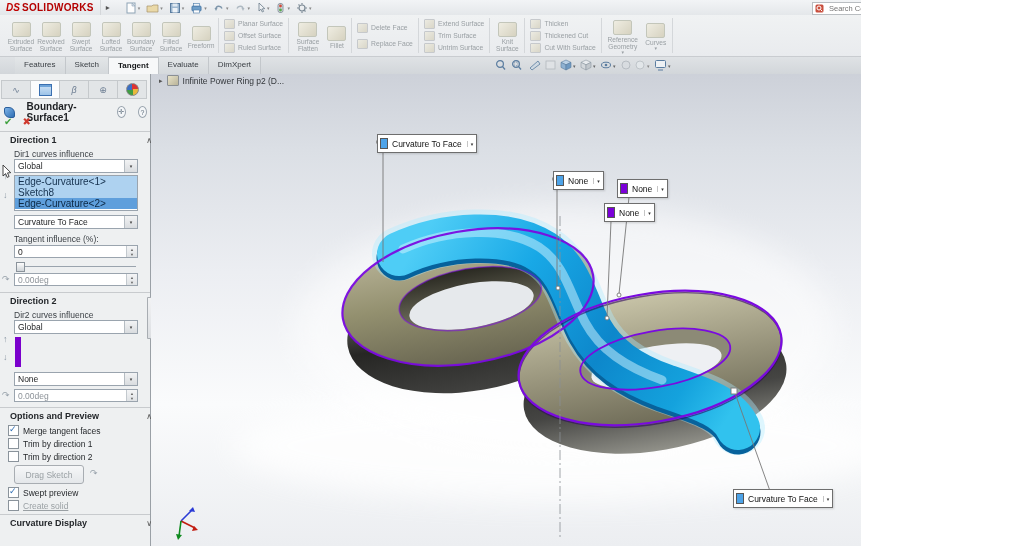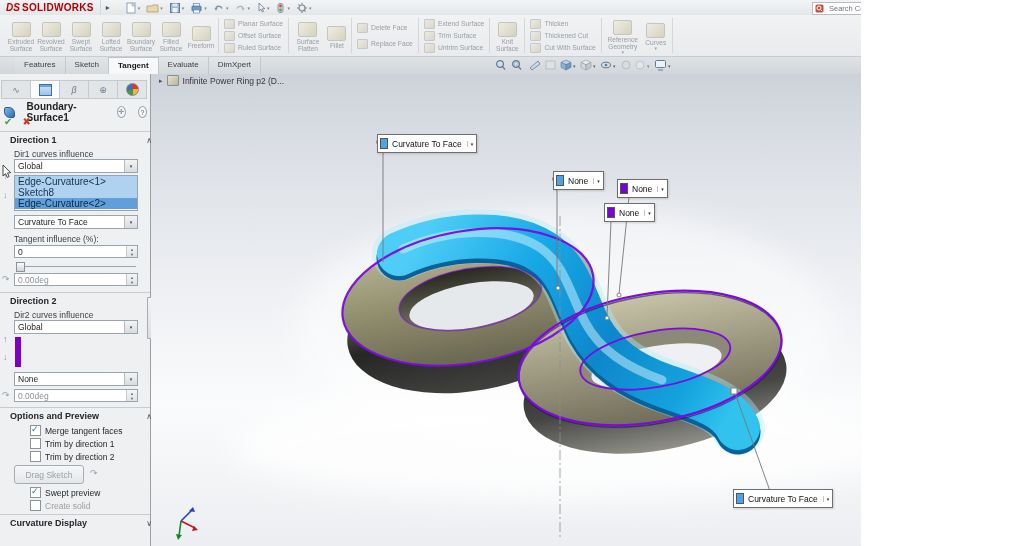--- a/index.html
+++ b/index.html
@@ -72,25 +72,25 @@
   .li.selB{background:#5f9fdc;color:#0c2844;}
   .pbar{position:absolute;left:15px;width:6px;background:#7a00cc;}
   .mvarrow{position:absolute;left:3px;font-size:9px;color:#8a97a4;}
   .spin{position:absolute;left:14px;width:124px;height:13px;background:#fff;border:1px solid #9aa4ae;box-sizing:border-box;display:flex;align-items:center;justify-content:space-between;padding-left:3px;font-size:8.5px;color:#222;}
   .spin.dis{color:#8c9298;}
   .spinbtns{width:10px;height:100%;border-left:1px solid #c3c9ce;display:flex;flex-direction:column;align-items:center;justify-content:center;font-size:4px;color:#666;background:linear-gradient(#f4f5f6,#dfe2e5);}
   .slider{position:absolute;left:16px;width:120px;height:8px;}
   .slider .track{position:absolute;left:0;right:0;top:4px;height:1px;background:#9aa4ae;}
   .slider .handle{position:absolute;left:0;top:0;width:7px;height:8px;background:linear-gradient(#fdfdfd,#cfd4d8);border:1px solid #8a939b;}
   .rotic{position:absolute;left:2px;font-size:9px;color:#98a2ab;}
-  .cbrow{position:absolute;left:30px;display:flex;align-items:center;gap:4px;}
+  .cbrow{position:absolute;left:8px;display:flex;align-items:center;gap:4px;}
   .cbx{width:9px;height:9px;background:#fff;border:1px solid #8a939b;position:relative;}
   .cbx[data-checked="true"]::after{content:"✓";position:absolute;left:0px;top:-2px;font-size:9px;color:#2f6fb4;font-weight:bold;}
   .cblabel{font-size:8.5px;color:#26292c;}
-  .cblabel.dis{color:#9aa0a4;}
+  .cblabel.dis{color:#9aa0a4;text-decoration:underline;}
   .dragbtn{position:absolute;left:14px;width:68px;height:17px;border:1px solid #a8adb2;border-radius:3px;background:linear-gradient(#f6f7f8,#e4e7ea);color:#9aa0a4;font-size:8.5px;display:flex;align-items:center;justify-content:center;}
   .splitter{position:absolute;left:147px;top:223px;width:9px;height:40px;background:linear-gradient(#f2f3f4,#dcdfe2);border:1px solid #a8adb2;border-radius:0 4px 4px 0;}
   .splitter::after{content:"";position:absolute;left:3px;top:17px;width:3px;height:3px;border-radius:50%;background:#9aa0a6;}
 
   
   .viewport{position:absolute;left:151px;top:74px;width:873px;height:472px;overflow:hidden;background:linear-gradient(#cdd1d9 0%,#dbdfe5 16%,#eceef2 42%,#fafbfc 70%,#eceef1 100%);}
   .model-svg{position:absolute;left:0;top:0;width:873px;height:472px;}
   .tree{position:absolute;left:8px;top:1px;display:flex;align-items:center;gap:4px;color:#33373b;font-size:8.5px;}
   .tree .tarrow{color:#555;font-size:7px;}
   .part-ic{width:10px;height:9px;background:linear-gradient(135deg,#e8e2c8,#b9b49a);border:1px solid #8a8f94;border-radius:1px;}

